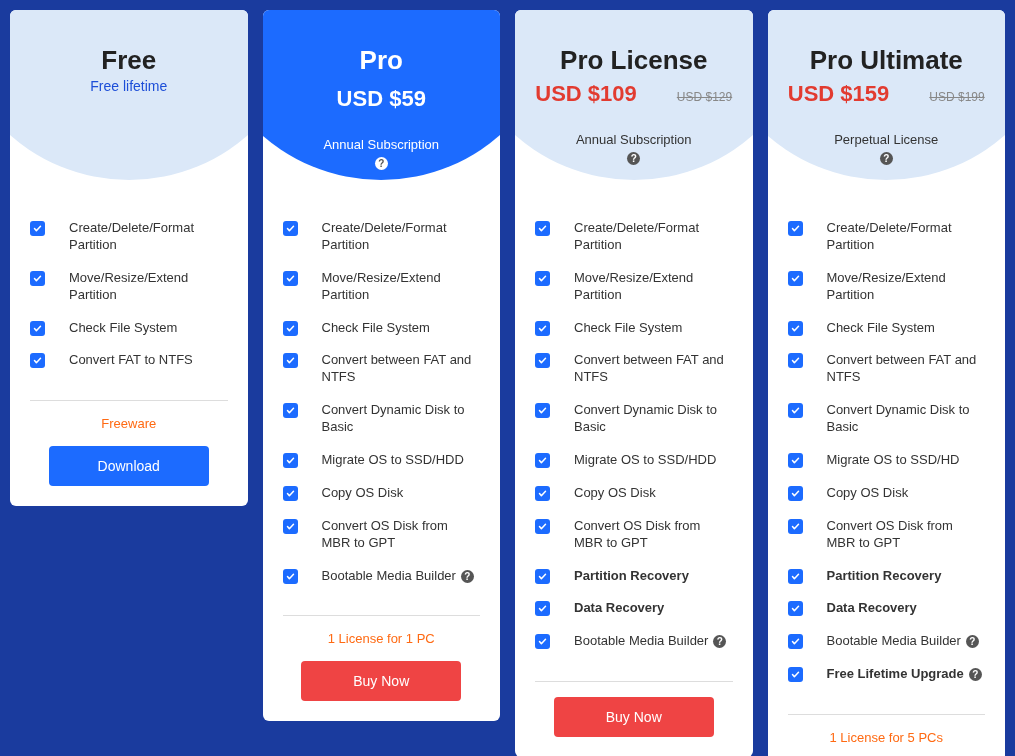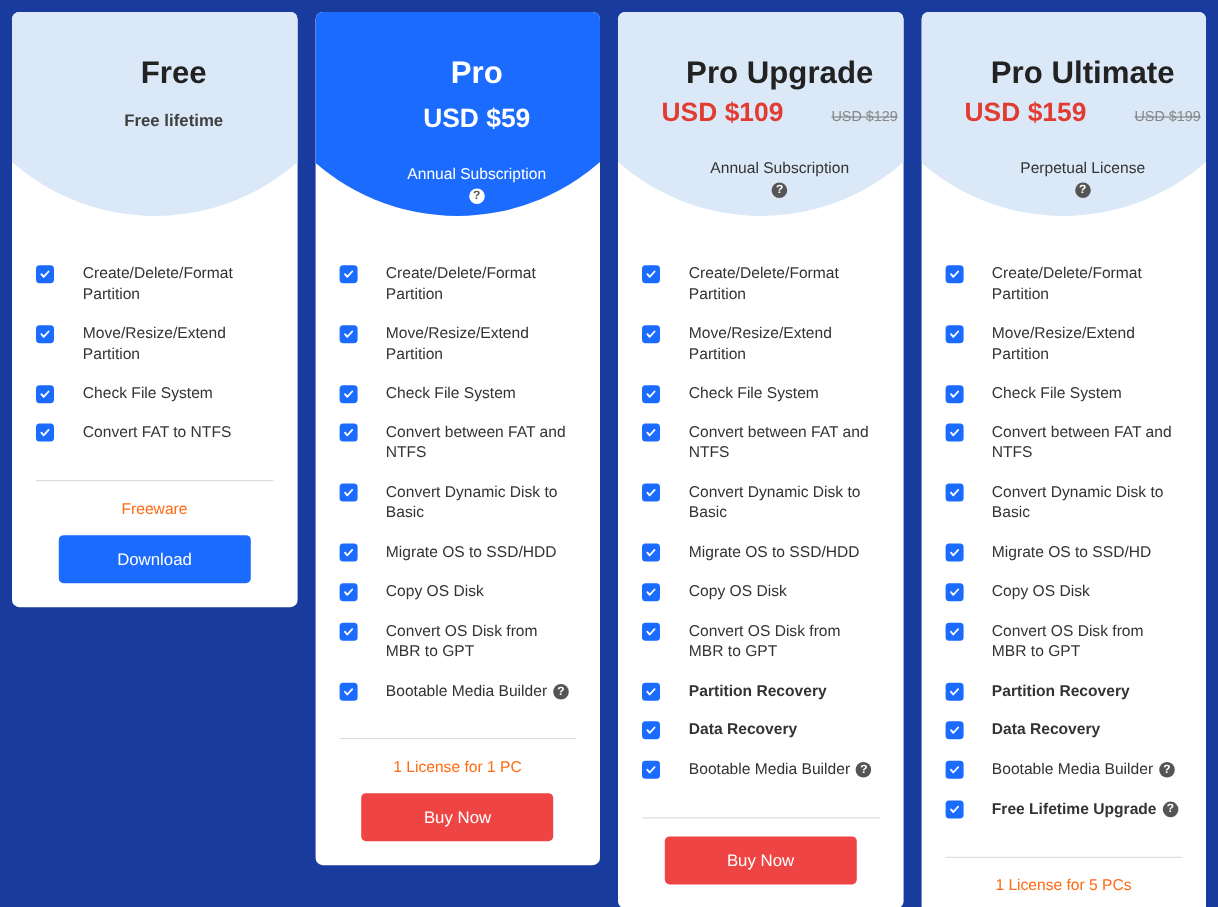--- a/index.html
+++ b/index.html
@@ -34,21 +34,21 @@
     width: 360px;
     height: 360px;
     border-radius: 50%;
     background: #dbe8f8;
   }
   .arc-blue { background: #1c6bff; }
   .head-content {
     position: absolute;
     width: 100%;
     top: 35px;
-    left: 16px;
+    left: 0;
     text-align: center;
   }
   .plan-name {
     font-size: 26px;
     font-weight: bold;
     color: #222;
   }
   .plan-name.white { color: #fff; margin-bottom: 10px; }
   .price-line {
     margin-top: 5px;
@@ -64,23 +64,22 @@
   .price.white { color: #fff; }
   .price.red { color: #e23b30; }
   .old-price {
     font-size: 12px;
     color: #888;
     text-decoration: line-through;
     margin-left: 32px;
   }
   .sub {
     font-size: 14px;
-    color: #404040;
-    margin-top: 16px;
-    font-weight: bold;
+    color: #1d4ed8;
+    margin-top: 2px;
   }
   .license-type {
     margin-top: 25px;
     font-size: 13px;
     color: #333;
     display: inline-flex;
     align-items: center;
     gap: 5px;
     flex-direction: column;
   }
@@ -312,21 +311,21 @@
           </span>
         </li>
       </ul>
       <hr class="divider">
       <div class="tag">1 License for 1 PC</div>
       <button class="btn btn-orange">Buy Now</button>
     </div>
     <div class="plan">
       <div class="plan-head">
         <div class="arc"></div>
-        <div class="head-content"><div class="plan-name">Pro Upgrade</div><div class="price-line">
+        <div class="head-content"><div class="plan-name">Pro License</div><div class="price-line">
             <span class="price red">USD $109</span>
             <span class="old-price">USD $129</span>
           </div><div class="license-type">
             <span>Annual Subscription</span>
             <span class="info-icon dark">?</span>
           </div></div>
       </div>
       <ul class="features">
         <li>
           <span class="check">

